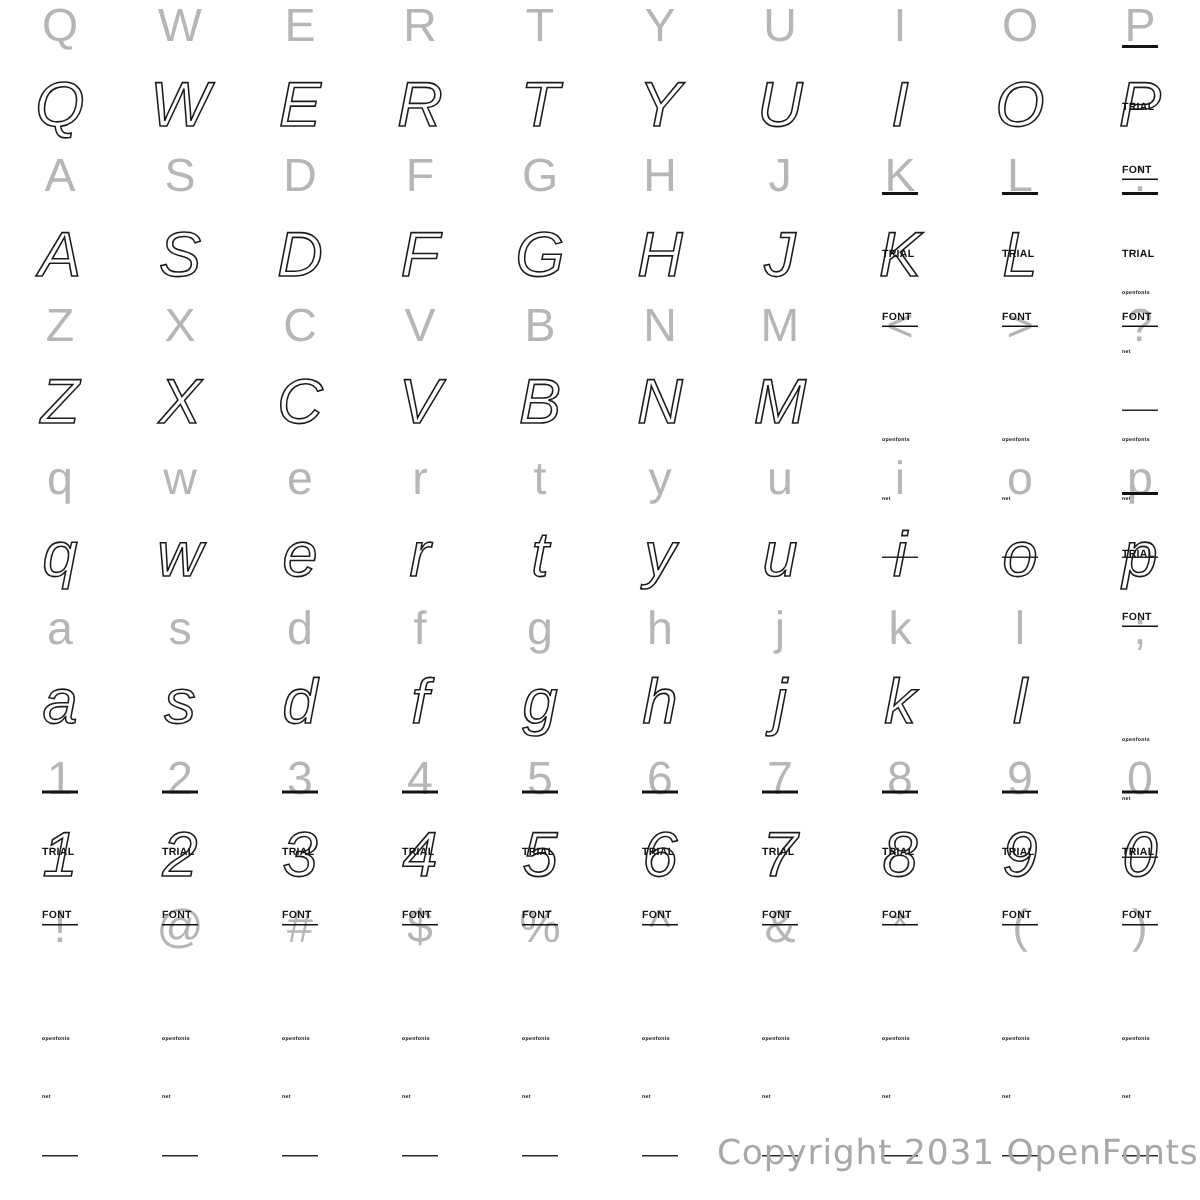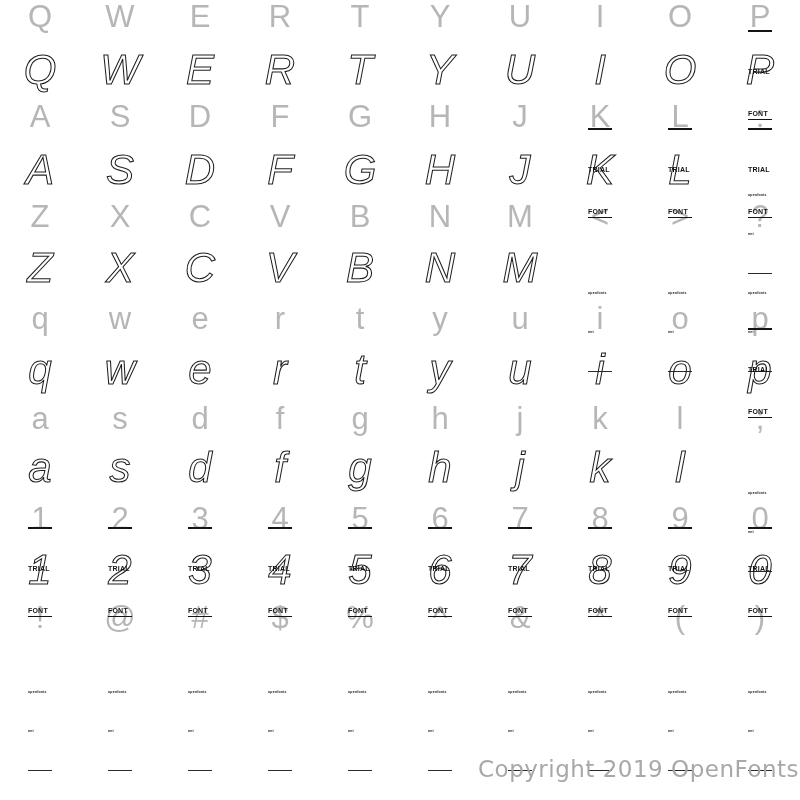--- a/index.html
+++ b/index.html
@@ -392,14 +392,14 @@
     <div class="badge-word">TRIAL</div>
     <div class="badge-word second">FONT</div>
     <div class="badge-fine-wrap">
       <div class="badge-fine">openfonts</div>
       <div class="badge-fine">net</div>
     </div>
   </div>
 </div>
       </div>
     </div>
-  <div id="copyright">Copyright 2019 OpenFonts</div>
+  <div id="copyright">Copyright 2031 OpenFonts</div>
 </div>
 
 </body></html>

